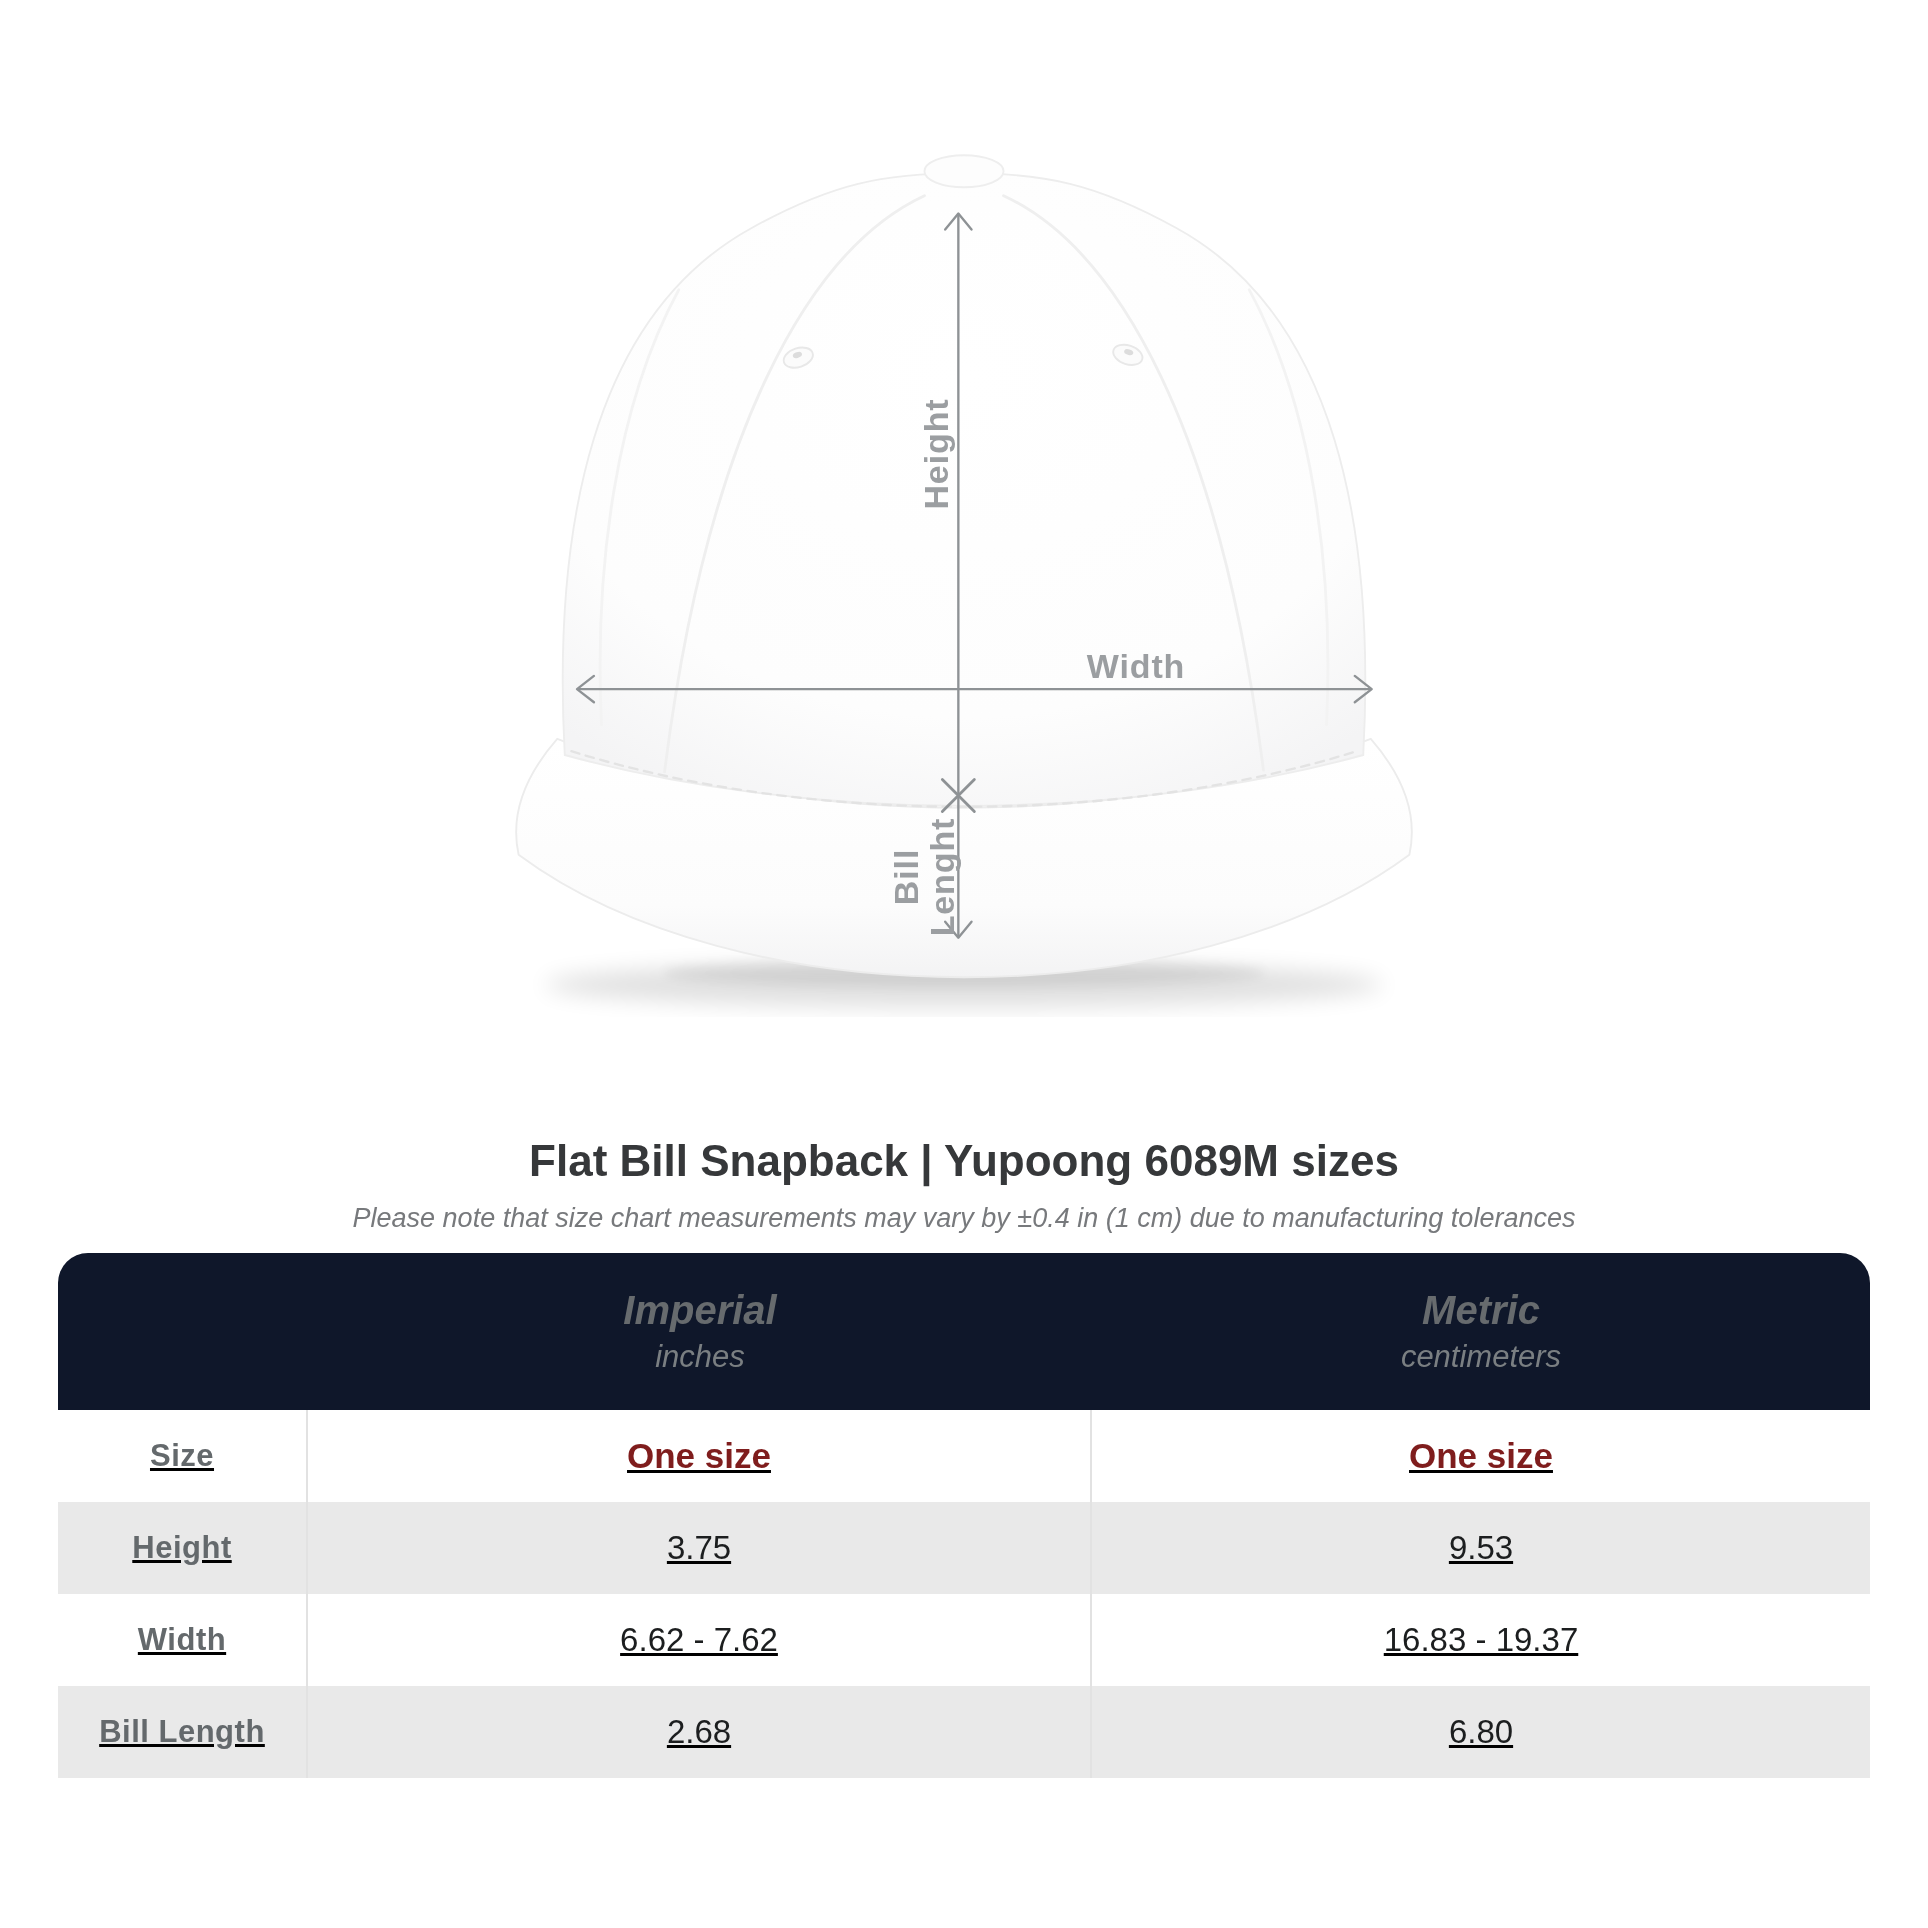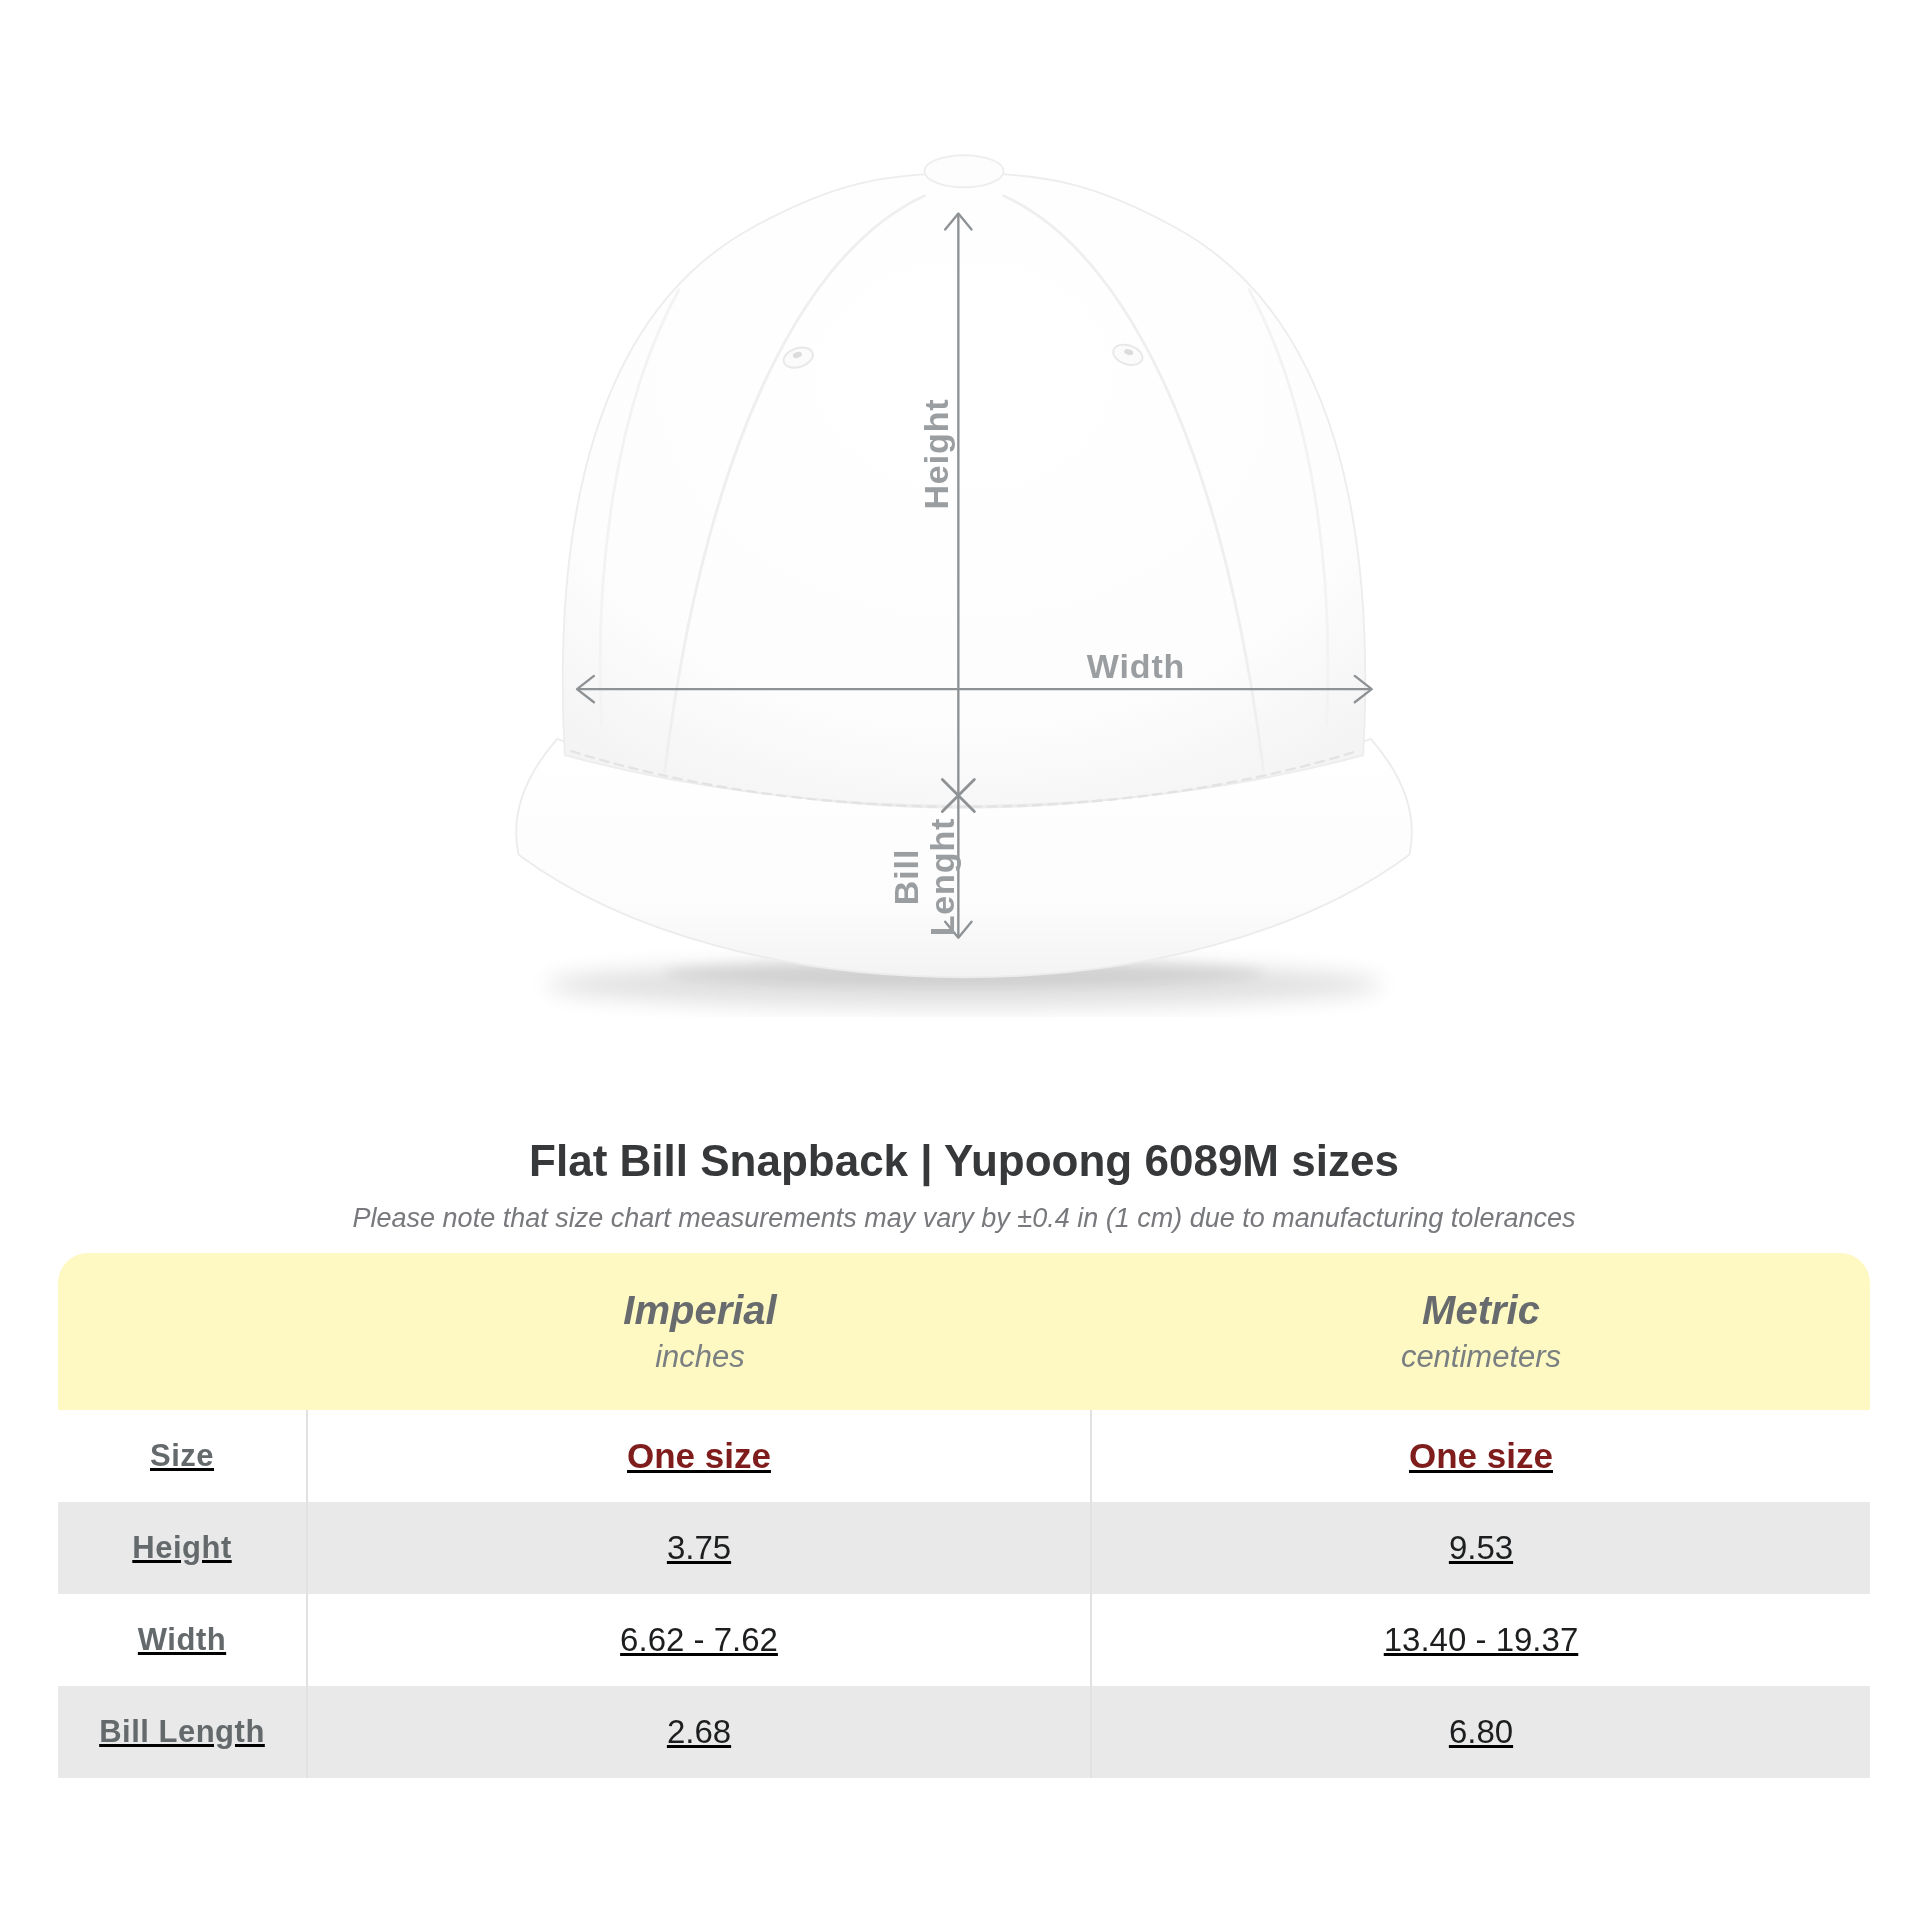--- a/index.html
+++ b/index.html
@@ -19,21 +19,21 @@
   
   .heading{position:absolute;left:0;right:0;top:1119px;text-align:center;}
   .heading h1{margin:16px;font-size:44px;line-height:51px;color:#36383a;font-weight:bold;}
   .heading p{margin:2px 0 0 0;font-size:27px;line-height:32px;color:#77797c;font-style:italic;}
   
   .size-table{
     position:absolute;left:58px;top:1253px;width:1812px;height:624px;
     border-radius:30px;overflow:hidden;background:#ffffff;
   }
   .table-header{
-    height:157px;background:#fef9c3;
+    height:157px;background:#0f172a;
     display:grid;grid-template-columns:250px 784px 1fr;
   }
   .unit-head{
     display:flex;flex-direction:column;align-items:center;justify-content:center;gap:6.6px;
   }
   .unit-name{font-size:40px;font-weight:bold;font-style:italic;color:#676b6e;}
   .unit-sub{font-size:31px;font-style:italic;color:#7a7f82;}
   .table-row{
     height:92px;display:grid;grid-template-columns:250px 784px 1fr;background:#ffffff;text-decoration:underline;
   }
@@ -145,21 +145,21 @@
 
     <div class="table-row alt">
       <div class="cell c1 cell-label">Height</div>
       <div class="cell c2 cell-value">3.75</div>
       <div class="cell cell-value">9.53</div>
     </div>
 
     <div class="table-row">
       <div class="cell c1 cell-label">Width</div>
       <div class="cell c2 cell-value">6.62 - 7.62</div>
-      <div class="cell cell-value">13.40 - 19.37</div>
+      <div class="cell cell-value">16.83 - 19.37</div>
     </div>
 
     <div class="table-row alt">
       <div class="cell c1 cell-label">Bill Length</div>
       <div class="cell c2 cell-value">2.68</div>
       <div class="cell cell-value">6.80</div>
     </div>
   </div>
 
 </div>

